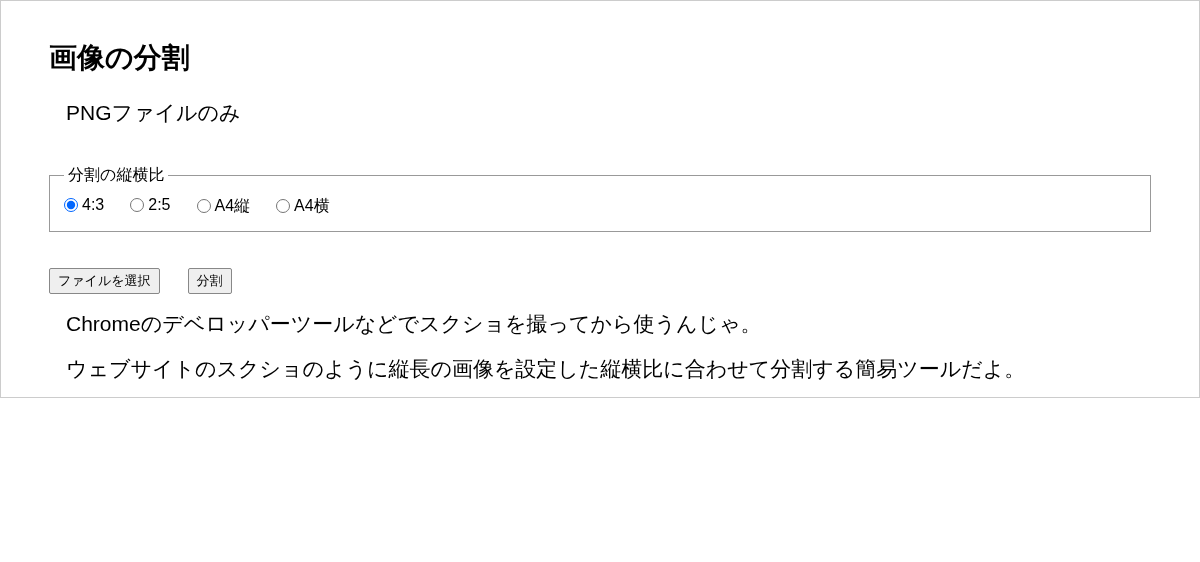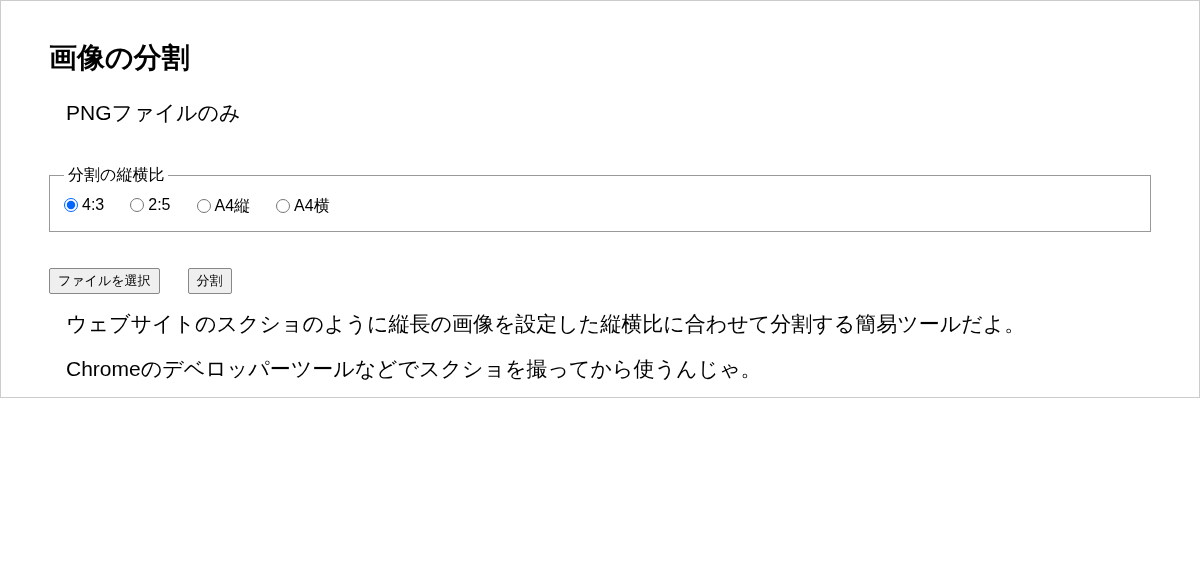--- a/index.html
+++ b/index.html
@@ -118,17 +118,17 @@
 
 
   <div class="file-row">
     <span class="file-wrap">
       <button>ファイルを選択</button>
     </span>
     <button>分割</button>
   </div>
 
 
+  <p>Chromeのデベロッパーツールなどでスクショを撮ってから使うんじゃ。</p>
+
   <p>ウェブサイトのスクショのように縦長の画像を設定した縦横比に合わせて分割する簡易ツールだよ。</p>
-
-  <p>Chromeのデベロッパーツールなどでスクショを撮ってから使うんじゃ。</p>
 
 </div>
 
 </body></html>

